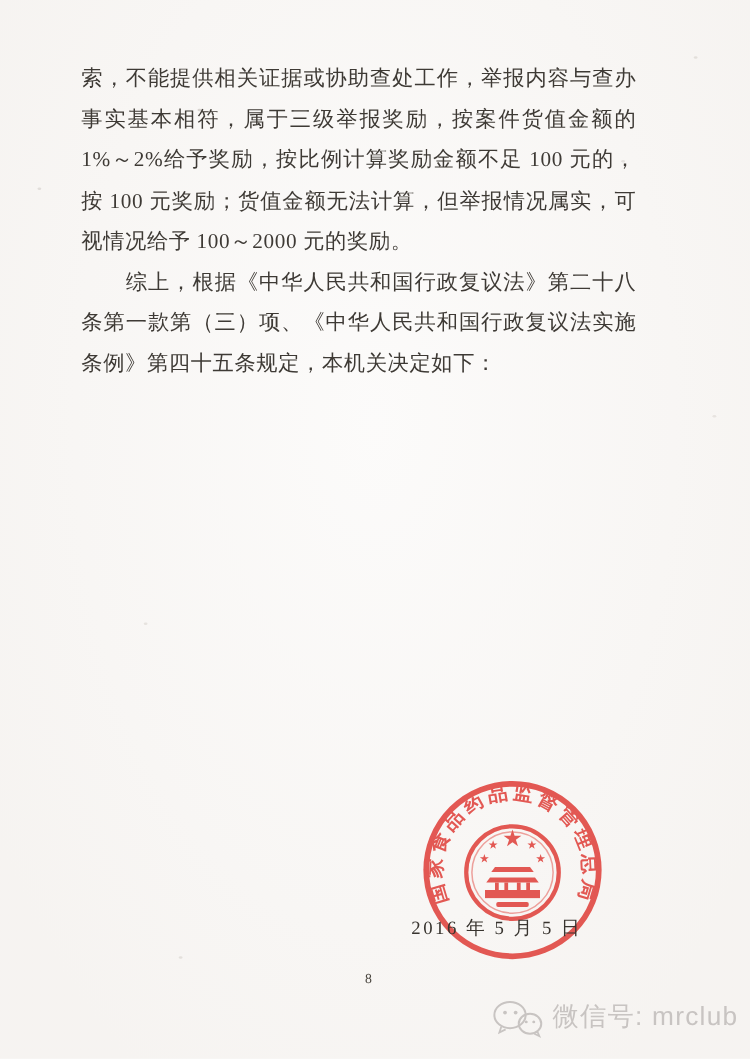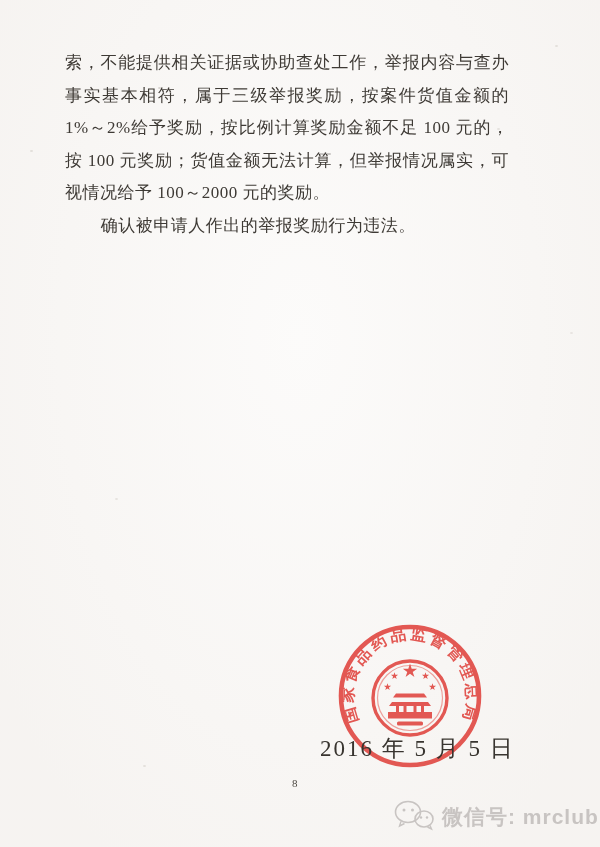--- a/index.html
+++ b/index.html
@@ -41,43 +41,42 @@
   }
   .seal svg { width: 100%; height: 100%; }
   .seal-arc-label {
     font-size: 16px;
     letter-spacing: 3.2px;
     font-weight: bold;
     font-family: "Liberation Serif", "DejaVu Serif", serif;
   }
   .decision-date {
     position: absolute;
-    left: 320px;
+    left: 329px;
     top: 733px;
-    font-size: 23px;
+    font-size: 15px;
     color: #38342f;
     letter-spacing: 2px;
     white-space: nowrap;
   }
   .page-number {
     position: absolute;
     left: 292px;
     top: 777px;
     font-size: 11px;
     color: #4a463f;
   }
   
   .watermark {
     position: absolute;
     left: 393px;
     top: 799px;
     display: flex;
-    align-items: flex-end;
+    align-items: flex-start;
     gap: 7px;
-    font-weight: bold;
   }
   .watermark-label {
     font-size: 21px;
     color: #c8c4c2;
     letter-spacing: 1px;
     font-family: "Liberation Sans", sans-serif;
     white-space: nowrap;
   }
   
   .specks {
@@ -95,21 +94,21 @@
       -15px 678px 0 rgba(150,140,130,0.20);
   }
 </style>
 </head>
 <body>
 
 <div class="page">
 
   <div class="body-text">
     <p>索，不能提供相关证据或协助查处工作，举报内容与查办事实基本相符，属于三级举报奖励，按案件货值金额的 1%～2%给予奖励，按比例计算奖励金额不足 100 元的，按 100 元奖励；货值金额无法计算，但举报情况属实，可视情况给予 100～2000 元的奖励。</p>
-    <p class="indent">确认被申请人作出的举报奖励行为违法。</p>
+    <p class="indent">综上，根据《中华人民共和国行政复议法》第二十八条第一款第（三）项、《中华人民共和国行政复议法实施条例》第四十五条规定，本机关决定如下：</p>
   </div>
 
   <div class="seal">
     <svg viewBox="0 0 166 166" xmlns="http://www.w3.org/2000/svg">
       <defs>
         <polygon id="star" points="0,-1 0.2245,-0.309 0.9511,-0.309 0.3633,0.118 0.5878,0.809 0,0.382 -0.5878,0.809 -0.3633,0.118 -0.9511,-0.309 -0.2245,-0.309"></polygon>
         <path id="sealArc" d="M 29.4 102.5 A 57 57 0 1 1 136.6 102.5" fill="none"></path>
       </defs>
 
       <circle cx="83" cy="83" r="69" fill="none" stroke="#e0433d" stroke-width="4.6"></circle>

